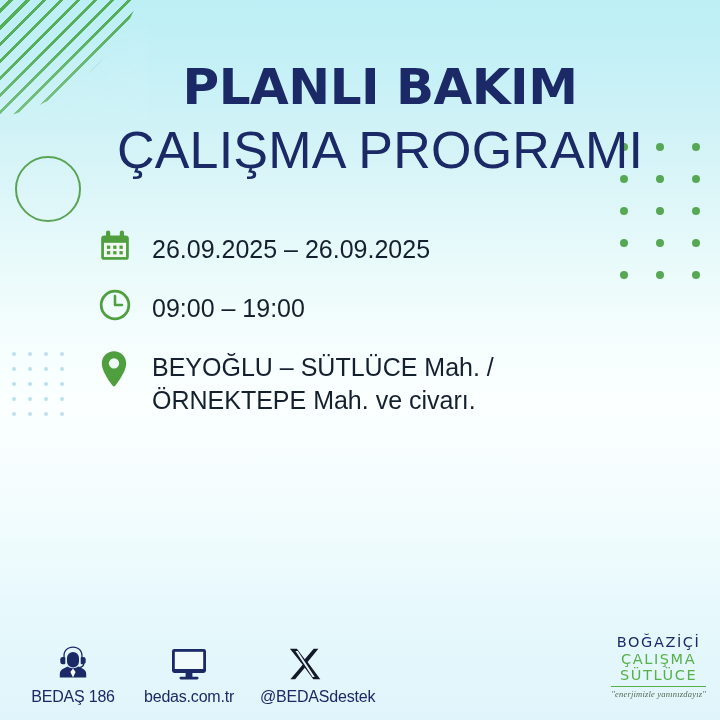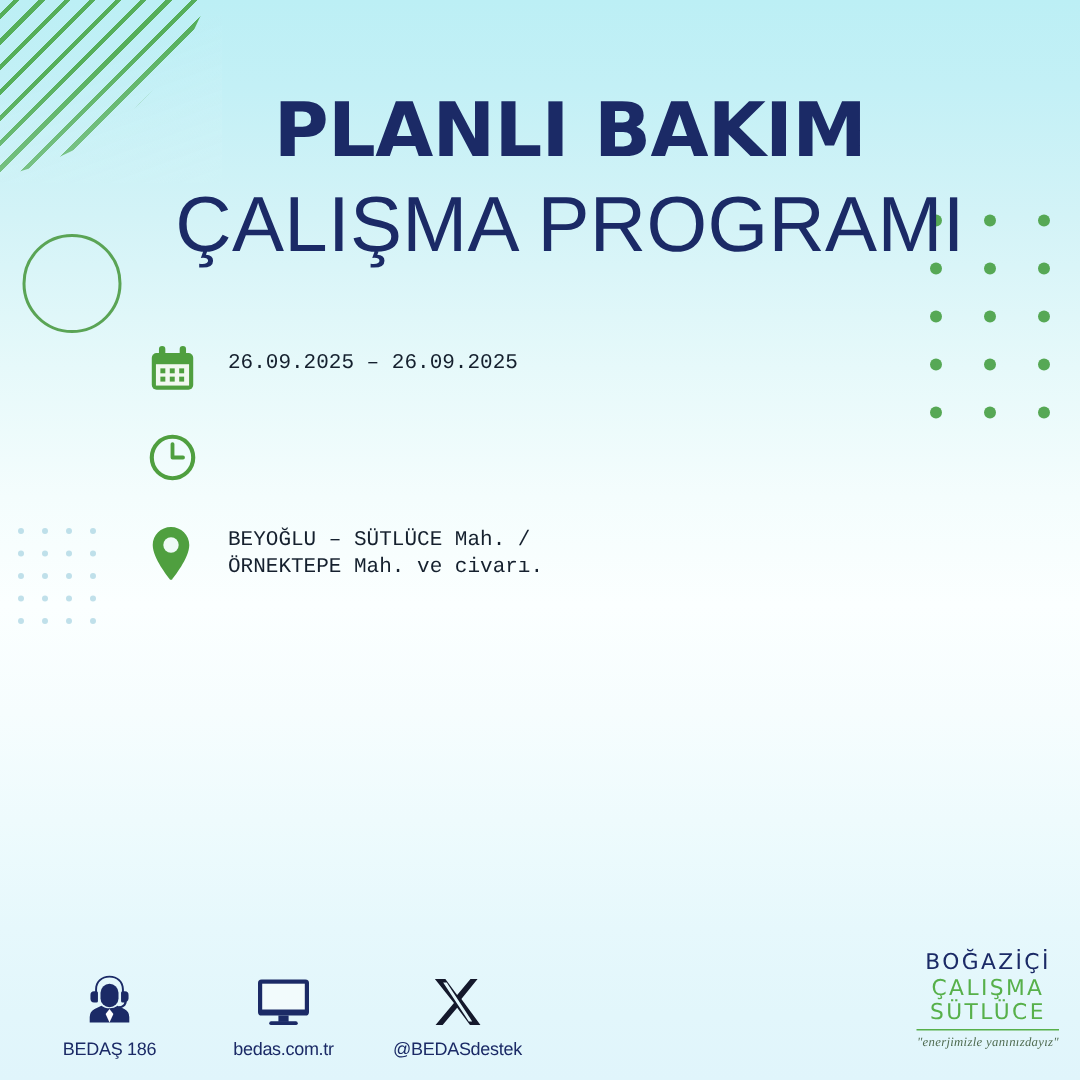--- a/index.html
+++ b/index.html
@@ -144,22 +144,22 @@
   .info-icon {
     width: 42px;
     min-width: 42px;
     height: 42px;
     display: flex;
     align-items: center;
     justify-content: flex-start;
     margin-top: -3px;
   }
   .info-text {
-    font-family: Liberation Mono, monospace;
-    font-size: 14px;
+    font-family: Liberation Sans, sans-serif;
+    font-size: 25px;
     color: #15202e;
     line-height: 1.32;
     padding-top: 5px;
     padding-left: 12px;
     white-space: pre-line;
   }
   .row-loc .info-icon { margin-top: 2px; }
 
   
   .footer-contacts {
@@ -176,21 +176,21 @@
   }
   .contact .c-icon {
     height: 42px;
     display: flex;
     align-items: flex-end;
     justify-content: center;
   }
   .contact .c-label {
     margin-top: 6px;
     font-family: "Liberation Sans", sans-serif;
-    font-size: 12px;
+    font-size: 16px;
     color: #1b2a66;
     letter-spacing: -0.2px;
     white-space: nowrap;
   }
 
   
   .brand {
     position: absolute;
     right: 14px;
     bottom: 22px;
@@ -297,20 +297,21 @@
       <div class="info-text">26.09.2025 – 26.09.2025</div>
     </div>
 
     <div class="info-row">
       <div class="info-icon">
         <svg width="34" height="34" viewBox="0 0 32 32" aria-hidden="true">
           <circle cx="16" cy="16" r="13" fill="none" stroke="#4f9f3f" stroke-width="2.6"></circle>
           <path d="M16 7.6 V16 H22.6" fill="none" stroke="#4f9f3f" stroke-width="2.4" stroke-linecap="round" stroke-linejoin="round"></path>
         </svg>
       </div>
+      <div class="info-text">09:00 – 19:00</div>
     </div>
 
 
     <div class="info-row row-loc">
       <div class="info-icon">
         <svg width="32" height="38" viewBox="0 0 26 34" aria-hidden="true">
           <path d="M13 1.2c-6 0-10.9 4.8-10.9 10.8 0 7.9 9.4 19.4 10.1 20.3.4.5 1.2.5 1.6 0 .7-.9 10.1-12.4 10.1-20.3C23.9 6 19 1.2 13 1.2z" fill="#4f9f3f"></path>
           <circle cx="13" cy="11.9" r="4.6" fill="#eefaf6"></circle>
         </svg>
       </div>

